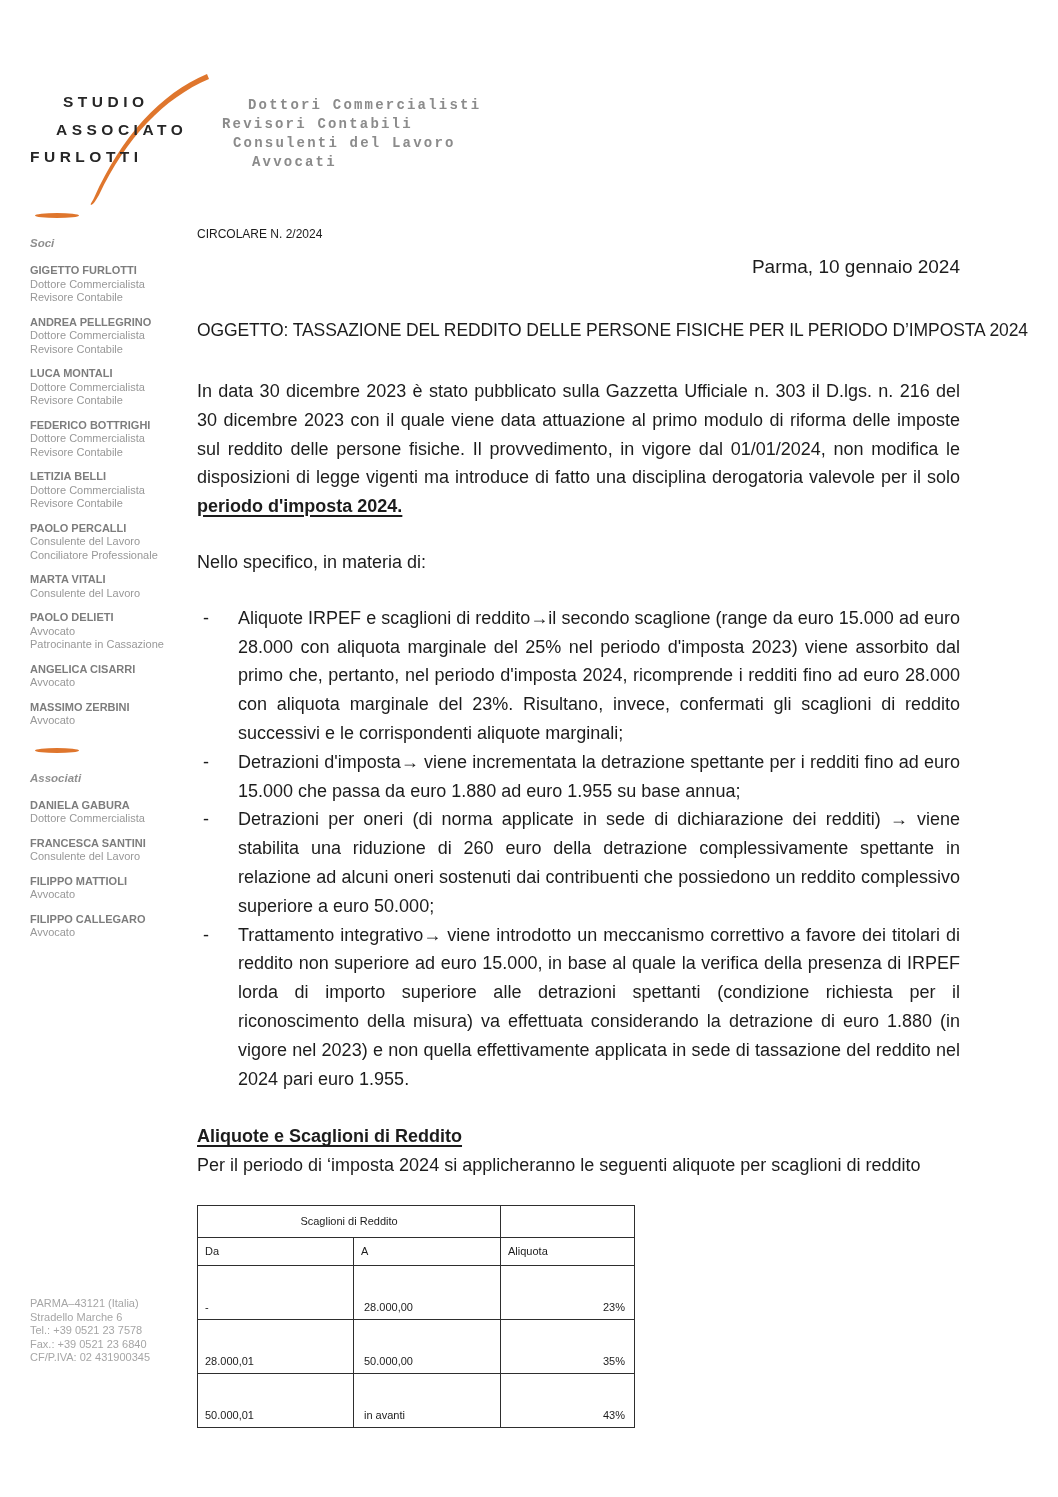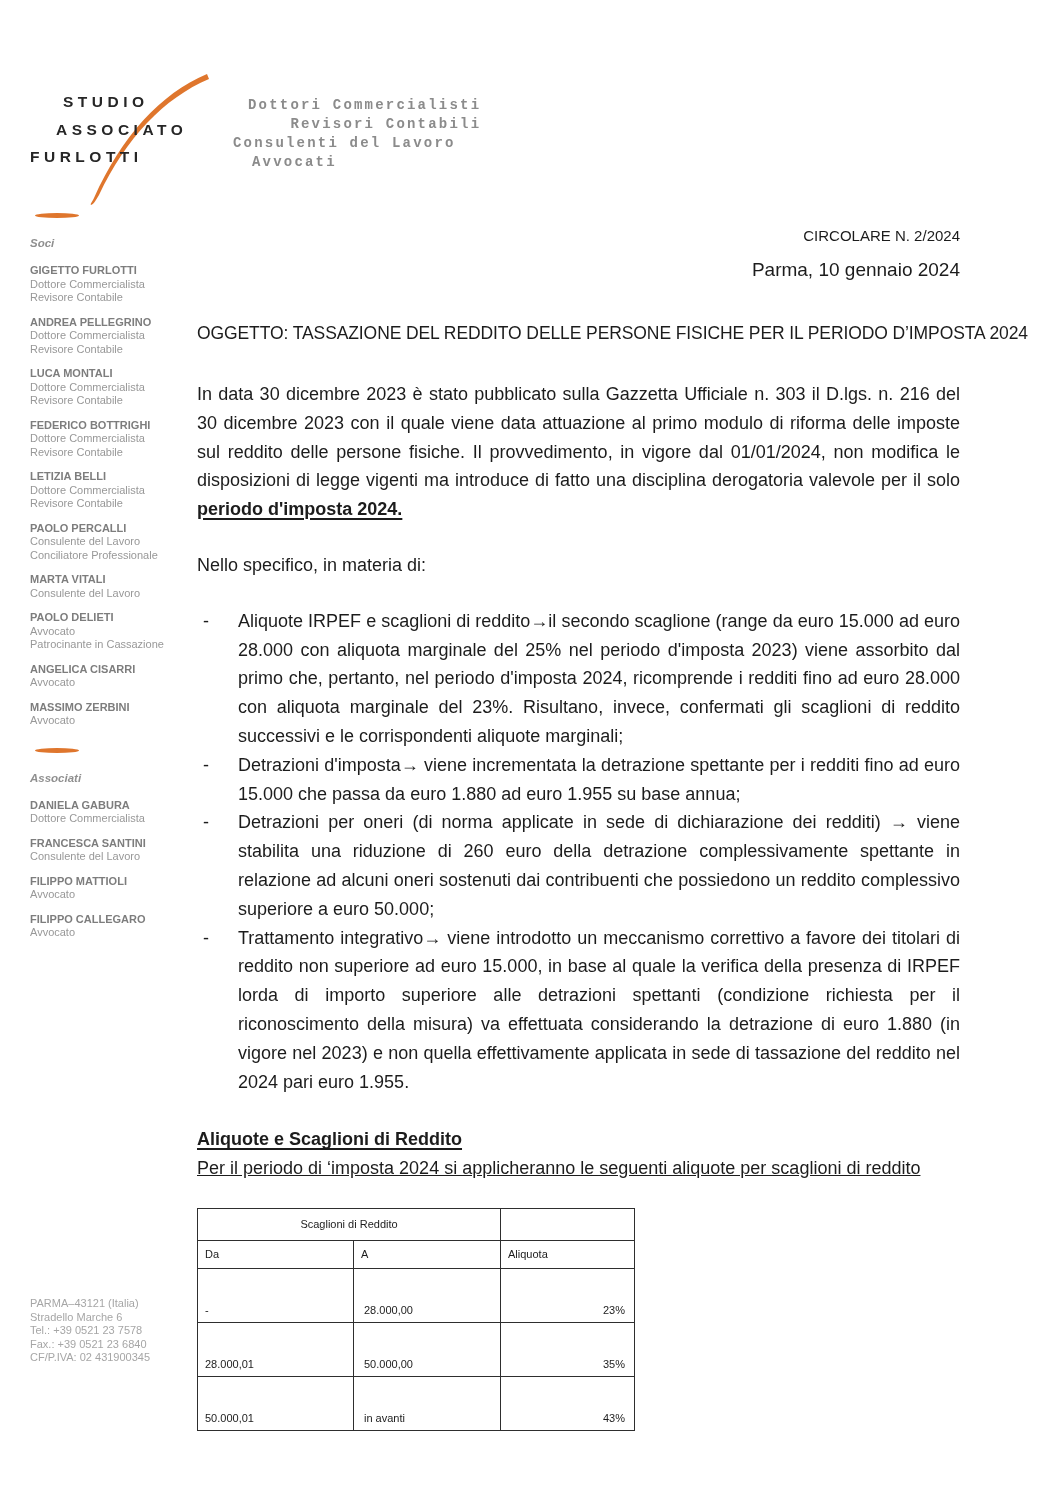--- a/index.html
+++ b/index.html
@@ -24,21 +24,21 @@
   .logo-line.l2{margin-left:0px;}
   .swoosh{position:absolute;left:78px;top:74px;z-index:0;}
 
   
   .services{position:absolute;left:214px;top:96px;}
   .service-line{
     font-size:14px;font-weight:bold;letter-spacing:2.2px;
     color:#8b8b8b;line-height:19px;white-space:nowrap;font-family:Liberation Mono, monospace;
   }
   .service-line.s0{margin-left:34px;}
-  .service-line.s1{margin-left:8px;text-align:right;}
+  .service-line.s1{margin-left:8px;}
   .service-line.s2{margin-left:19px;}
   .service-line.s3{margin-left:38px;}
 
   
   .sidebar{position:absolute;left:30px;top:213px;width:150px;}
   .divider{
     width:44px;height:5px;background:#df762d;
     border-radius:50%;margin-left:5px;
   }
   .group-label{
@@ -54,21 +54,21 @@
   }
   .divider.second{margin-top:20px;}
 
   
   .footer{position:absolute;left:30px;top:1297px;}
   .footer-line{font-size:11px;color:#a6a6a6;line-height:13.5px;white-space:nowrap;}
 
   
   .content{position:absolute;left:197px;top:0;width:763px;}
   .circolare{
-    margin-top:227px;text-align:right;font-size:15px;color:#1c1c1c;
+    margin-top:227px;font-size:12px;color:#1c1c1c;
   }
   .dateline{margin-top:15px;text-align:right;font-size:19px;}
   .subject{
     margin-top:42px;font-size:17.5px;font-weight:normal;
     white-space:nowrap;letter-spacing:-0.1px;
   }
   .para{
     margin:0;font-size:18px;line-height:28.8px;text-align:justify;
   }
   .intro{margin-top:36px;}
@@ -81,21 +81,21 @@
     list-style:none;margin:27px 0 0 0;padding:0;
   }
   .bullets li{
     position:relative;padding-left:41px;
     font-size:18px;line-height:28.8px;text-align:justify;margin:0;
   }
   .bullet-marker{position:absolute;left:6px;top:0;}
   .section-heading{
     margin-top:29px;font-size:18px;line-height:28.8px;
   }
-  .section-intro{margin-top:0;text-decoration:underline;}
+  .section-intro{margin-top:0;}
 
   
   .tax-table{
     margin-top:25px;border-collapse:collapse;
     width:437px;table-layout:fixed;
     font-size:11px;color:#1c1c1c;
   }
   .tax-table td{
     border:1.7px solid #2e2e2e;padding:0 7px;
   }

